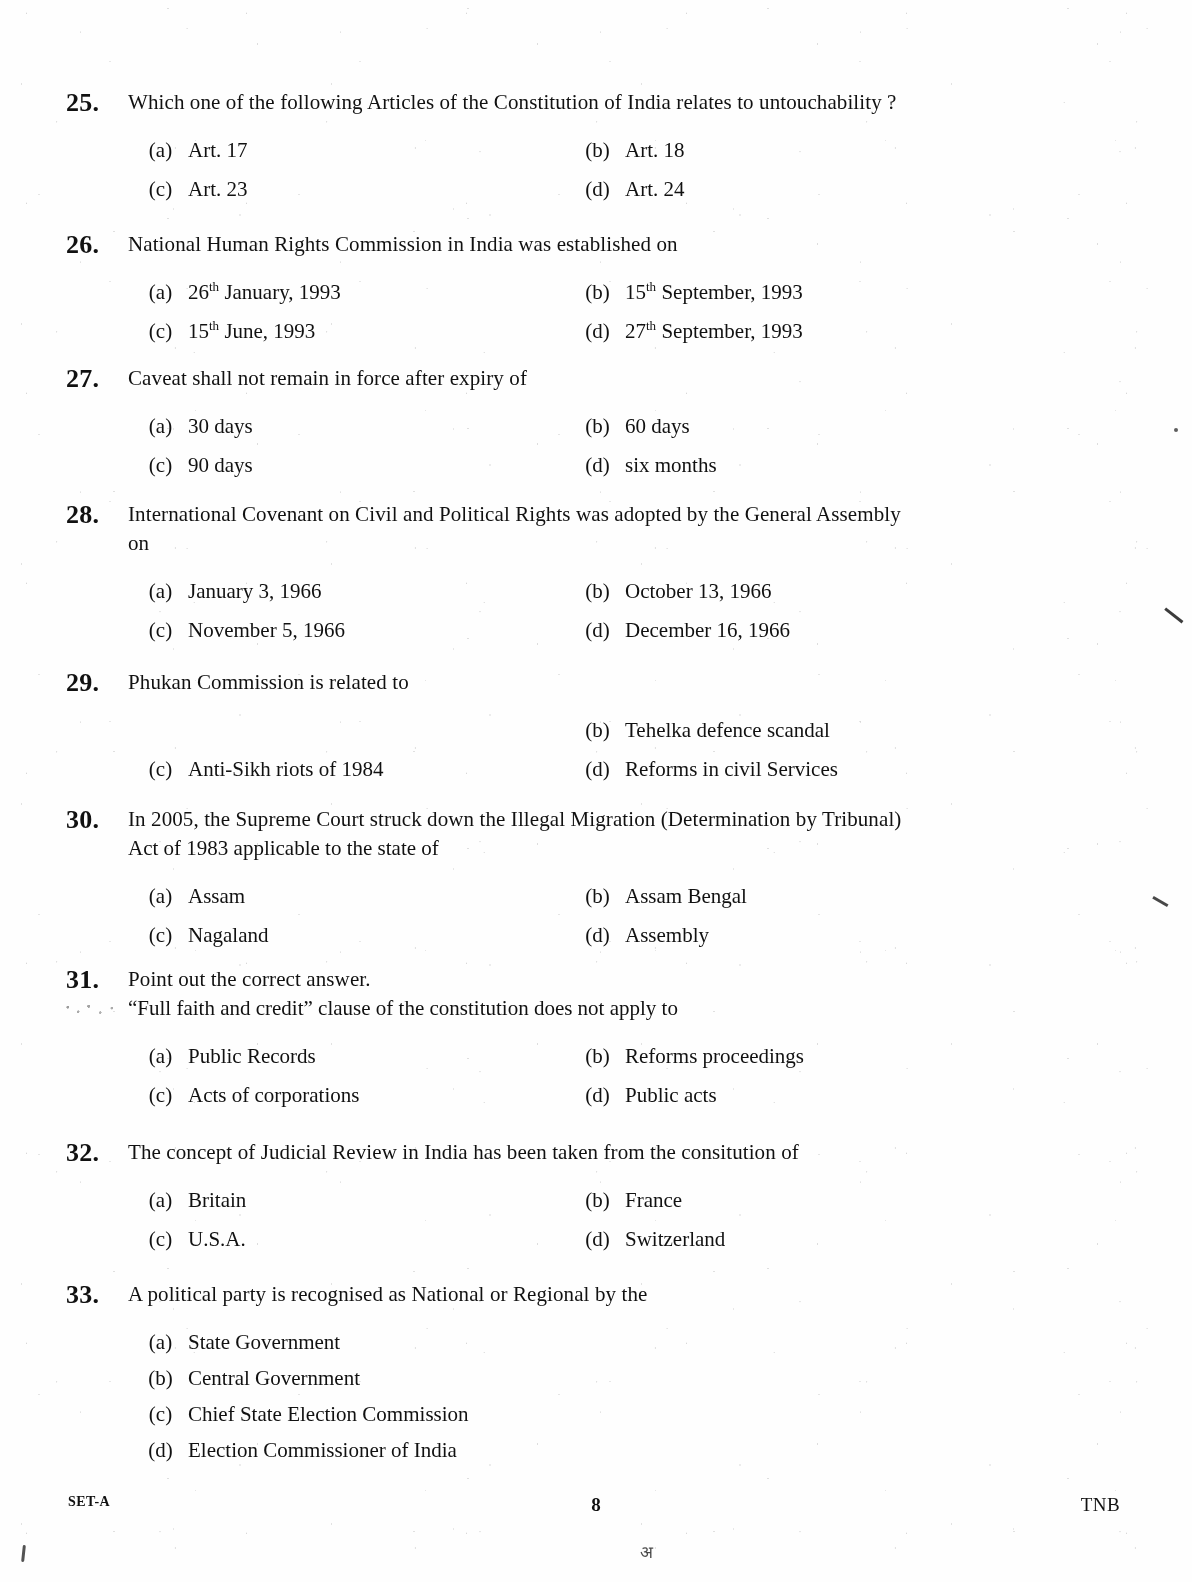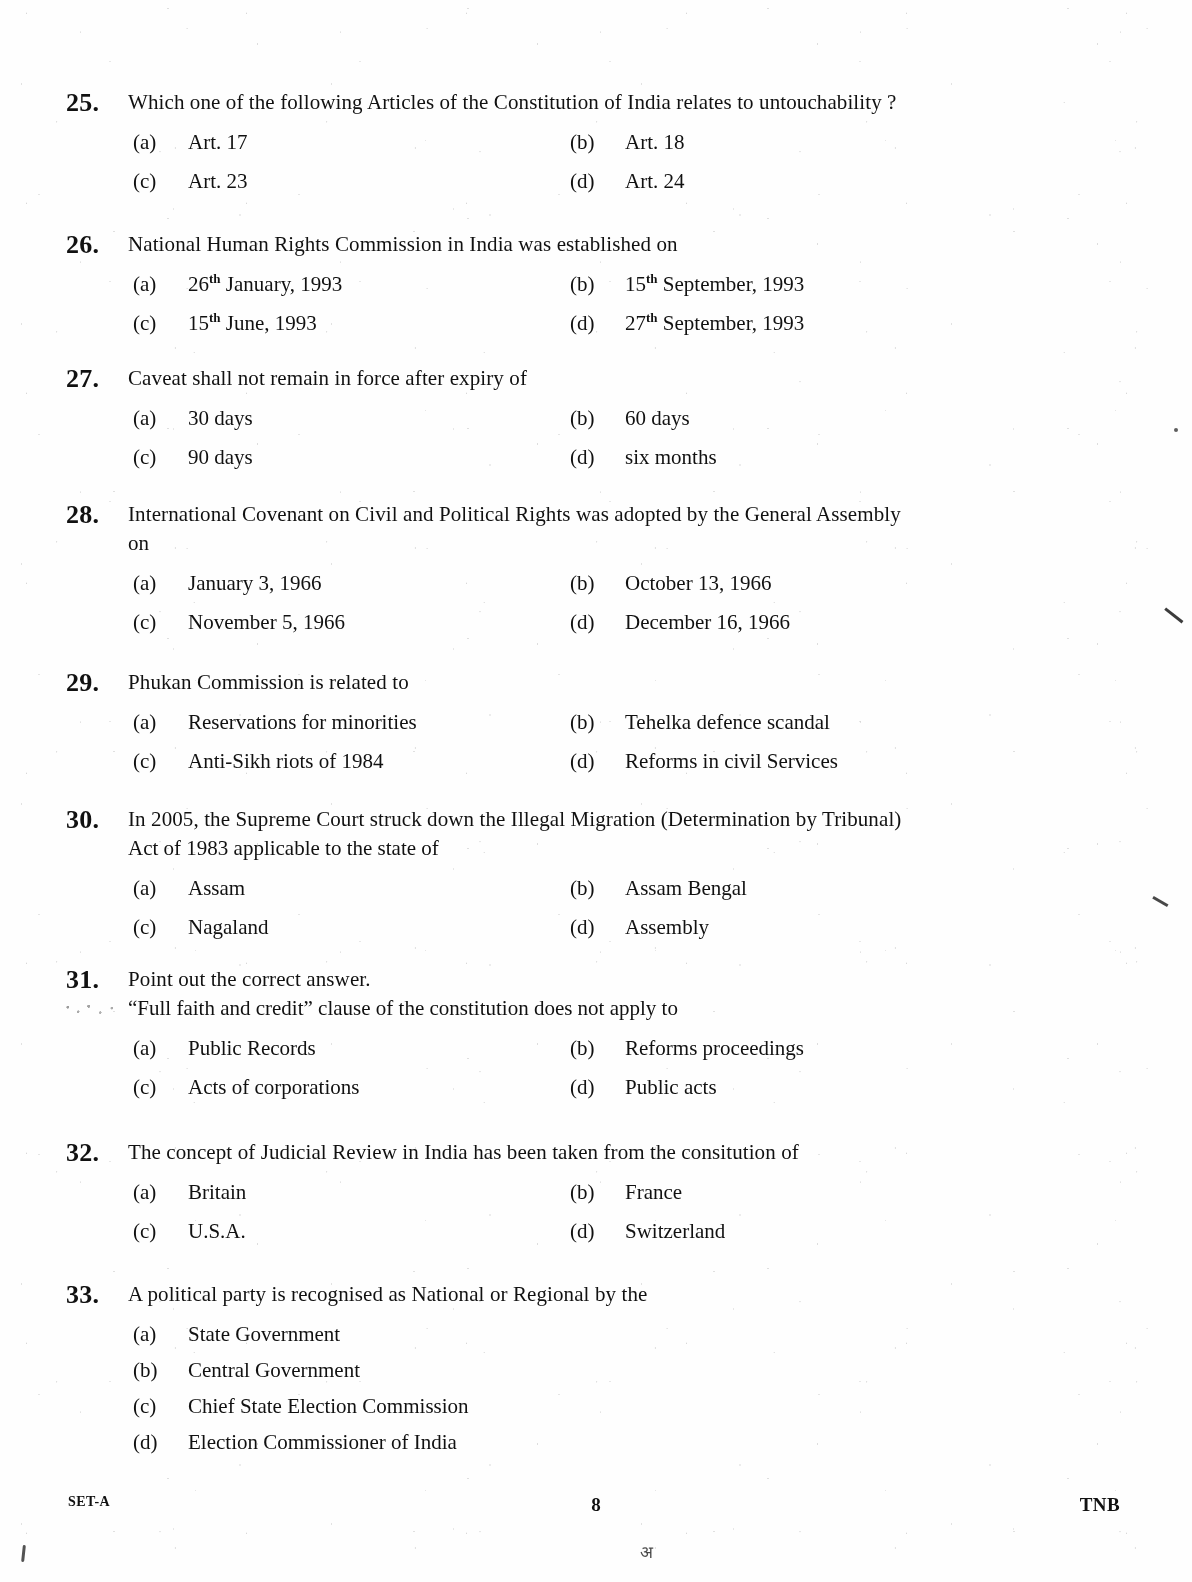--- a/index.html
+++ b/index.html
@@ -75,38 +75,38 @@
   }
   .options {
     margin-top: 7px;
   }
   .opt-row {
     position: relative;
     height: 39px;
   }
   .opt {
     position: absolute;
-    top: 4px;
+    top: 12px;
     white-space: nowrap;
     font-size: 21px;
     line-height: 28px;
+    text-align: center;
   }
   .opt.col-left { left: 5px; }
   .opt.col-right { left: 442px; }
   .opt-key {
     display: inline-block;
     width: 55px;
     font-size: 21px;
   }
   .opt-text { font-size: 21px; }
   .opt-text sup {
     font-size: 0.62em;
     vertical-align: super;
     line-height: 0;
-    font-weight: bold;
   }
   
   .opt-row.stacked { height: 36px; }
 
   .footer {
     position: absolute;
     left: 0;
     bottom: 58px;
     width: 1192px;
     height: 30px;
@@ -125,21 +125,21 @@
     top: 0;
     width: 1192px;
     text-align: center;
     font-weight: bold;
     font-size: 19px;
   }
   .footer-right {
     position: absolute;
     right: 72px;
     top: 0;
-    font-weight: bold;
+    font-weight: normal;
     font-size: 19px;
     letter-spacing: 0.4px;
   }
   
   .mark {
     position: absolute;
     background: #1a1a1a;
     pointer-events: none;
   }
   .mark-slash-1 {
@@ -239,21 +239,20 @@
             <div class="opt col-left"><span class="opt-key">(c)</span><span class="opt-text">November 5, 1966</span></div>
             <div class="opt col-right"><span class="opt-key">(d)</span><span class="opt-text">December 16, 1966</span></div>
           </div>
         </div>
       </div>
       <div class="question" style="position: absolute; left: 0px; top: 668px; width: 1192px;">
         <div class="q-num">29.</div>
         <div class="q-stem">Phukan Commission is related to</div>
         <div class="options">
           <div class="opt-row">
-            <div class="opt col-left"><span class="opt-key">(a)</span><span class="opt-text">Reservations for minorities</span></div>
             <div class="opt col-right"><span class="opt-key">(b)</span><span class="opt-text">Tehelka defence scandal</span></div>
           </div>
           <div class="opt-row">
             <div class="opt col-left"><span class="opt-key">(c)</span><span class="opt-text">Anti-Sikh riots of 1984</span></div>
             <div class="opt col-right"><span class="opt-key">(d)</span><span class="opt-text">Reforms in civil Services</span></div>
           </div>
         </div>
       </div>
       <div class="question" style="position: absolute; left: 0px; top: 805px; width: 1192px;">
         <div class="q-num">30.</div>

